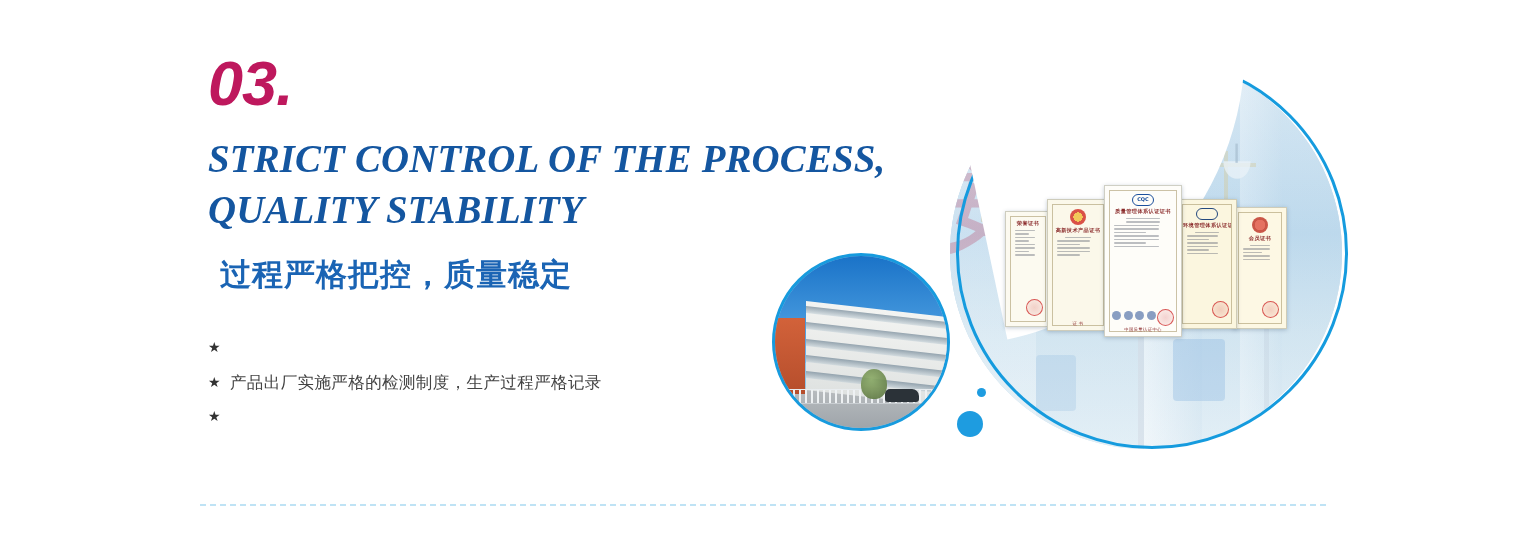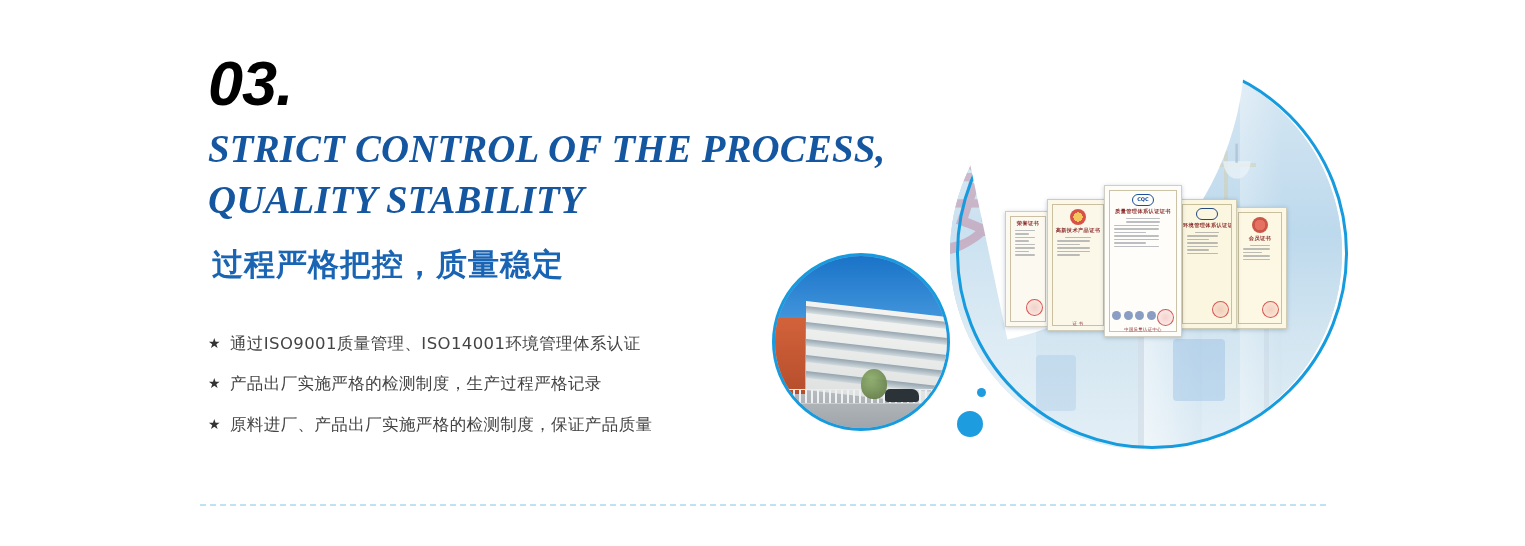--- a/index.html
+++ b/index.html
@@ -27,43 +27,43 @@
     width: 760px;
   }
 
   .section-number {
     font-family: "Liberation Sans", "DejaVu Sans", sans-serif;
     font-size: 63px;
     font-weight: 700;
     font-style: italic;
     letter-spacing: -1px;
     line-height: 1;
-    color: #000000;
-    margin: 0 0 8px 0;
+    color: #be185d;
+    margin: 0 0 18px 0;
   }
 
   .headline {
     font-family: "Liberation Serif", "DejaVu Serif", serif;
     font-style: italic;
     font-size: 40px;
     line-height: 1.28;
     letter-spacing: 0.2px;
     color: #1456A0;
     margin: 0 0 8px 0;
     transform: scaleX(0.97);
     transform-origin: left center;
     white-space: pre-line;
   }
 
   .subtitle-cn {
     font-family: "DejaVu Sans", "Liberation Sans", sans-serif;
     font-size: 31px;
     line-height: 1.4;
     color: #1A64B4;
-    margin: 18px 0 0 4px;
+    margin: 18px 0 0 12px;
     letter-spacing: 1px;
   }
 
   .bullets {
     list-style: none;
     margin: 44px 0 0 0;
     padding: 0;
   }
   .bullet {
     display: flex;
@@ -351,29 +351,27 @@
     <div class="section-number">03.</div>
 
     <h1 class="headline">STRICT CONTROL OF THE PROCESS,
 QUALITY STABILITY</h1>
 
     <h2 class="subtitle-cn">过程严格把控，质量稳定</h2>
 
     <ul class="bullets">
       <li class="bullet">
         <span class="bullet-star">★</span>
-        <span>通过ISO9001质量管理、ISO14001环境管理体系认证</span>
       </li>
       <li class="bullet">
         <span class="bullet-star">★</span>
         <span>产品出厂实施严格的检测制度，生产过程严格记录</span>
       </li>
       <li class="bullet">
         <span class="bullet-star">★</span>
-        <span>原料进厂、产品出厂实施严格的检测制度，保证产品质量</span>
       </li>
     </ul>
   </div>
 
   <div class="big-circle-wrap">
     <div class="big-circle">
       <div class="bg-wall"></div>
 
       <div class="bg-col" style="left:48%;top:0;width:64px;height:100%;"></div>
       <div class="bg-col" style="left:74%;top:0;width:42px;height:100%;opacity:.6;"></div>

